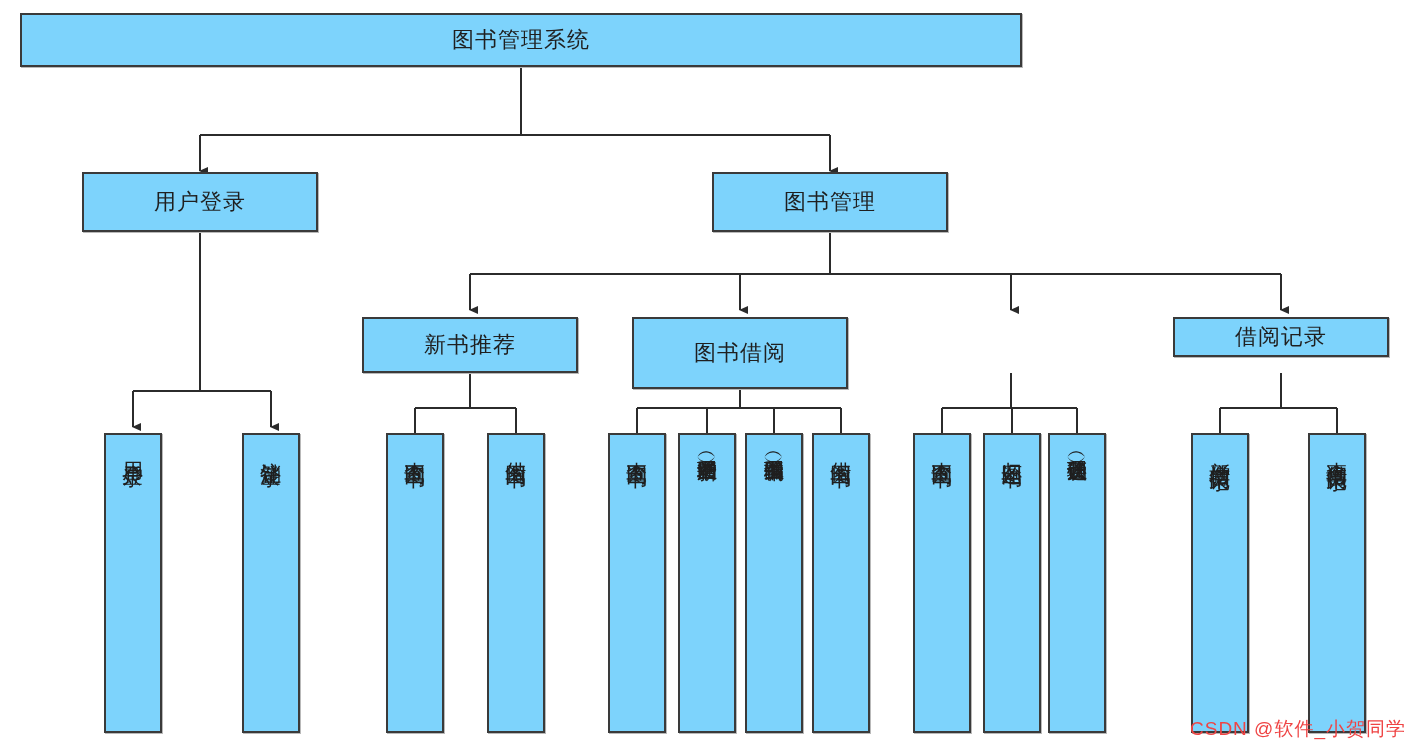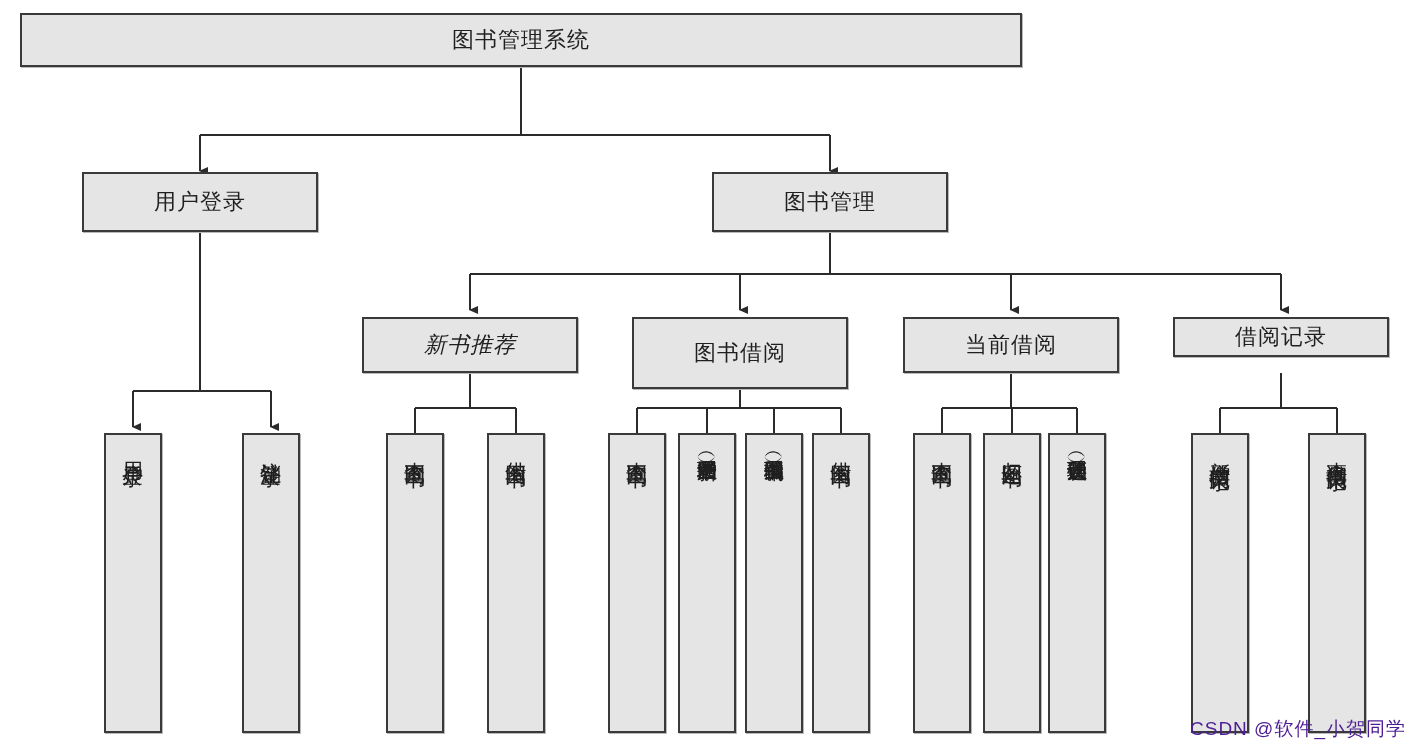--- a/index.html
+++ b/index.html
@@ -22,21 +22,21 @@
     position: absolute;
     left: 0;
     top: 0;
     width: 1405px;
     height: 747px;
     pointer-events: none;
   }
   .node {
     position: absolute;
     box-sizing: border-box;
-    background: #e5e5e5;
+    background: #7dd3fc;
     border: 2px solid #3a3a3a;
     box-shadow: 1px 1px 0 0 #b9b9b9;
     display: flex;
     align-items: center;
     justify-content: center;
     color: #1f1f1f;
   }
   .node-h .node-label {
     font-size: 22px;
     letter-spacing: 1px;
@@ -56,21 +56,21 @@
     letter-spacing: 2px;
     white-space: nowrap;
   }
   .node-v.tight .node-label {
     font-size: 20px;
     letter-spacing: 0px;
     line-height: 1.24;
   }
   .watermark {
     position: absolute;
-    color: #4c1d95;
+    color: #ef4444;
     font-size: 19px;
     letter-spacing: 1px;
     white-space: nowrap;
     user-select: none;
   }
 </style>
 </head>
 <body>
 
 <div id="diagram-root">
@@ -115,28 +115,25 @@
     <span class="node-label">图书管理系统</span>
   </div>
 
   <div class="node node-h" style="left: 82px; top: 172px; width: 236px; height: 60px;">
     <span class="node-label">用户登录</span>
   </div>
   <div class="node node-h" style="left: 712px; top: 172px; width: 236px; height: 60px;">
     <span class="node-label">图书管理</span>
   </div>
 
-  <div class="node node-h" style="left: 362px; top: 317px; width: 216px; height: 56px; font-style: italic;">
+  <div class="node node-h" style="left: 362px; top: 317px; width: 216px; height: 56px;">
     <span class="node-label">新书推荐</span>
   </div>
   <div class="node node-h" style="left: 632px; top: 317px; width: 216px; height: 72px;">
     <span class="node-label">图书借阅</span>
-  </div>
-  <div class="node node-h" style="left: 903px; top: 317px; width: 216px; height: 56px;">
-    <span class="node-label">当前借阅</span>
   </div>
   <div class="node node-h" style="left: 1173px; top: 317px; width: 216px; height: 40px;">
     <span class="node-label">借阅记录</span>
   </div>
 
   <div class="node node-v" style="left: 104px; top: 433px; width: 58px; height: 300px;">
     <span class="node-label">用户登录</span>
   </div>
   <div class="node node-v" style="left: 242px; top: 433px; width: 58px; height: 300px;">
     <span class="node-label">注销登录</span>

